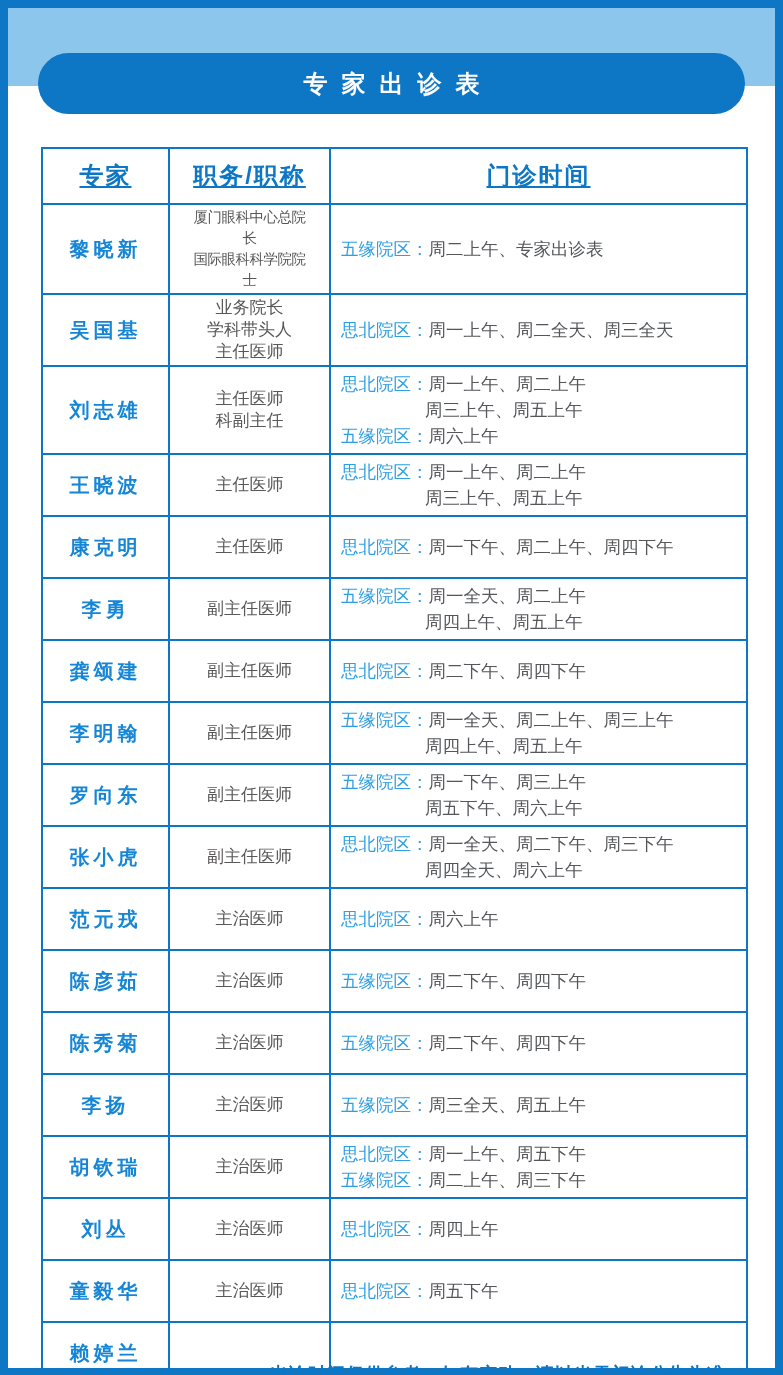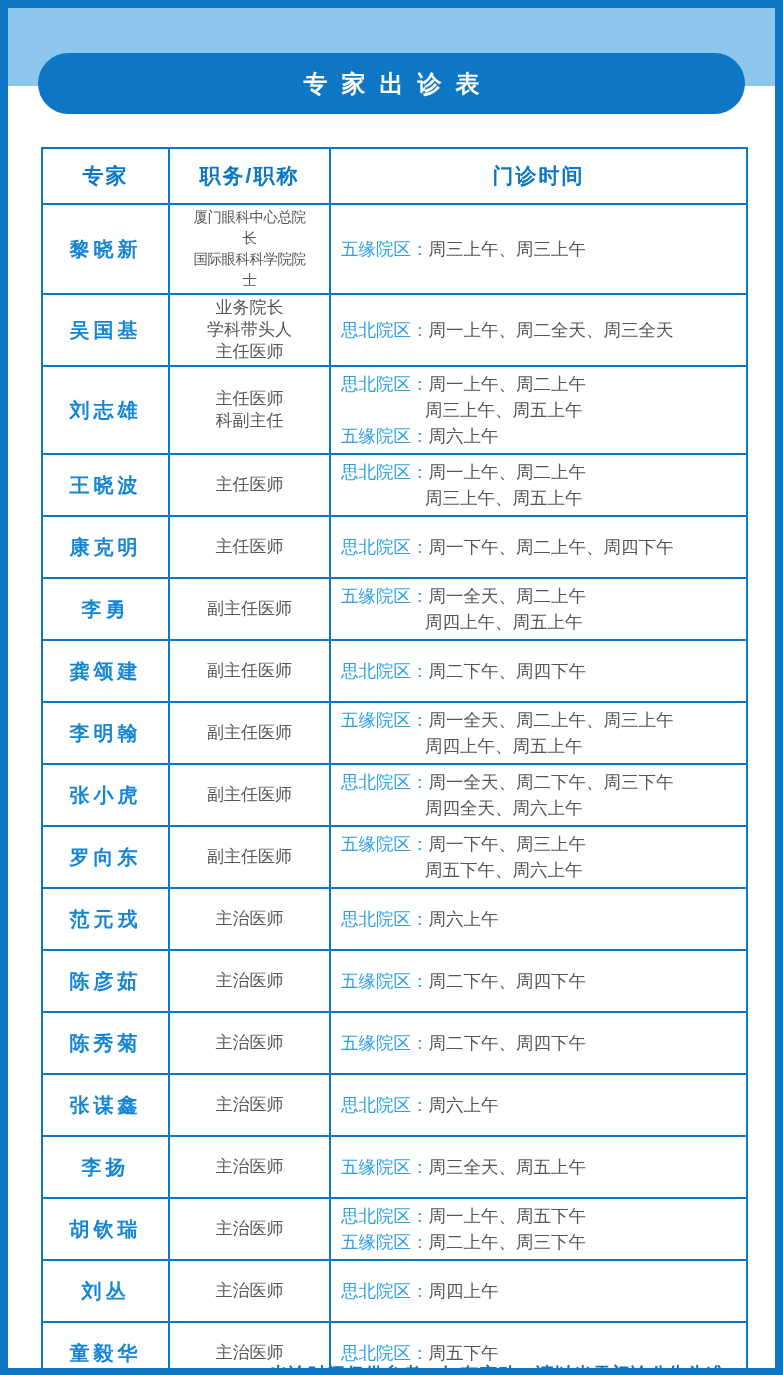--- a/index.html
+++ b/index.html
@@ -19,21 +19,21 @@
     position:absolute;left:38px;top:53px;width:707px;height:61px;border-radius:31px;
     background:var(--frame);color:#ffffff;display:flex;align-items:center;justify-content:center;
     font-size:24px;font-weight:bold;letter-spacing:14px;text-indent:14px;
   }
   table.sched-table{
     position:absolute;left:41px;top:147px;width:705px;
     border-collapse:collapse;table-layout:fixed;
   }
   .sched-table th,.sched-table td{border:2px solid var(--frame);}
   .sched-table th{
-    color:var(--frame);font-size:21px;font-weight:bold;height:52px;letter-spacing:2px;text-align:center;
+    color:var(--frame);font-size:24px;font-weight:bold;height:52px;letter-spacing:2px;text-align:center;text-decoration:underline;
   }
   .sched-table td{text-align:center;vertical-align:middle;height:52px;}
   tr.row-first td{height:65px;}
   td.name-cell{color:var(--name);font-size:20px;font-weight:bold;letter-spacing:4px;}
   td.title-cell{color:var(--title-gray);font-size:17px;line-height:22px;font-weight:500;padding:2px 18px;}
   td.title-cell.small{font-size:14.5px;line-height:21px;letter-spacing:-0.5px;}
   td.sched-cell{
     text-align:left;padding:4px 8px 4px 10px;font-size:17.5px;line-height:26px;
     color:var(--time-gray);font-weight:500;
   }
@@ -71,21 +71,21 @@
     </tr>
   </thead>
   <tbody id="rows-body">
       <tr class="row-first">
         <td class="name-cell">黎晓新</td>
         <td class="title-cell small">
           <div>厦门眼科中心总院长</div>
           <div>国际眼科科学院院士</div>
         </td>
         <td class="sched-cell">
-          <div class="sline"><span class="campus">五缘院区：</span><span>周三上午、周三上午</span></div>
+          <div class="sline"><span class="campus">五缘院区：</span><span>周二上午、专家出诊表</span></div>
         </td>
       </tr>
       <tr>
         <td class="name-cell">吴国基</td>
         <td class="title-cell">
           <div>业务院长</div>
           <div>学科带头人</div>
           <div>主任医师</div>
         </td>
         <td class="sched-cell">
@@ -146,40 +146,40 @@
         <td class="name-cell">李明翰</td>
         <td class="title-cell">
           <div>副主任医师</div>
         </td>
         <td class="sched-cell">
           <div class="sline"><span class="campus">五缘院区：</span><span>周一全天、周二上午、周三上午</span></div>
           <div class="sline cont"><span>周四上午、周五上午</span></div>
         </td>
       </tr>
       <tr>
+        <td class="name-cell">罗向东</td>
+        <td class="title-cell">
+          <div>副主任医师</div>
+        </td>
+        <td class="sched-cell">
+          <div class="sline"><span class="campus">五缘院区：</span><span>周一下午、周三上午</span></div>
+          <div class="sline cont"><span>周五下午、周六上午</span></div>
+        </td>
+      </tr>
+      <tr>
         <td class="name-cell">张小虎</td>
         <td class="title-cell">
           <div>副主任医师</div>
         </td>
         <td class="sched-cell">
           <div class="sline"><span class="campus">思北院区：</span><span>周一全天、周二下午、周三下午</span></div>
           <div class="sline cont"><span>周四全天、周六上午</span></div>
         </td>
       </tr>
       <tr>
-        <td class="name-cell">罗向东</td>
-        <td class="title-cell">
-          <div>副主任医师</div>
-        </td>
-        <td class="sched-cell">
-          <div class="sline"><span class="campus">五缘院区：</span><span>周一下午、周三上午</span></div>
-          <div class="sline cont"><span>周五下午、周六上午</span></div>
-        </td>
-      </tr>
-      <tr>
         <td class="name-cell">范元戎</td>
         <td class="title-cell">
           <div>主治医师</div>
         </td>
         <td class="sched-cell">
           <div class="sline"><span class="campus">思北院区：</span><span>周六上午</span></div>
         </td>
       </tr>
       <tr>
         <td class="name-cell">陈彦茹</td>
@@ -190,29 +190,20 @@
           <div class="sline"><span class="campus">五缘院区：</span><span>周二下午、周四下午</span></div>
         </td>
       </tr>
       <tr>
         <td class="name-cell">陈秀菊</td>
         <td class="title-cell">
           <div>主治医师</div>
         </td>
         <td class="sched-cell">
           <div class="sline"><span class="campus">五缘院区：</span><span>周二下午、周四下午</span></div>
-        </td>
-      </tr>
-      <tr>
-        <td class="name-cell">张谋鑫</td>
-        <td class="title-cell">
-          <div>主治医师</div>
-        </td>
-        <td class="sched-cell">
-          <div class="sline"><span class="campus">思北院区：</span><span>周六上午</span></div>
         </td>
       </tr>
       <tr>
         <td class="name-cell">李扬</td>
         <td class="title-cell">
           <div>主治医师</div>
         </td>
         <td class="sched-cell">
           <div class="sline"><span class="campus">五缘院区：</span><span>周三全天、周五上午</span></div>
         </td>

